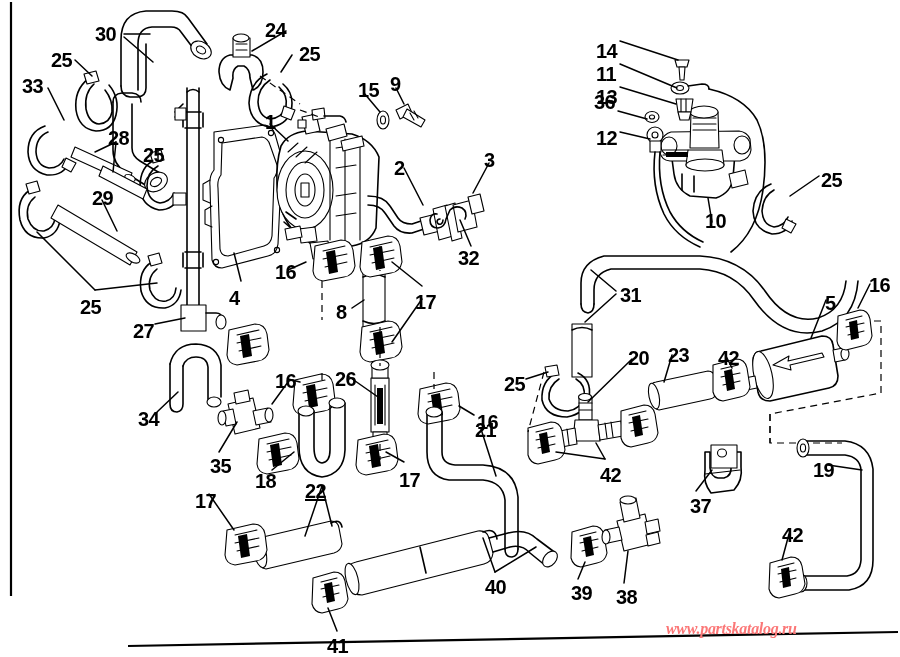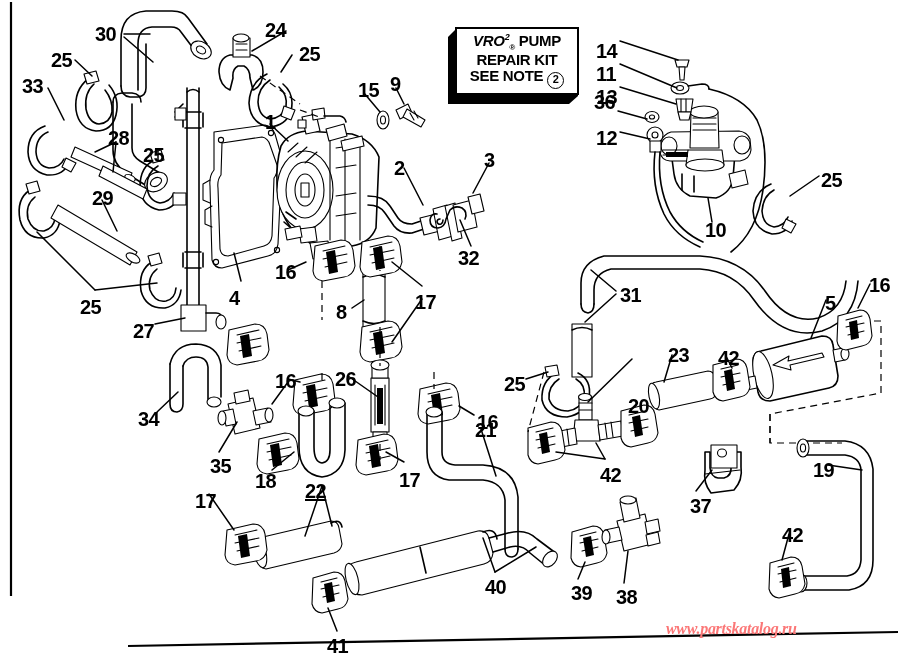--- a/index.html
+++ b/index.html
@@ -581,68 +581,55 @@
     <path class="dash" d="M380,327 L380,366"></path>
     <path class="dash" d="M380,444 L380,460"></path>
     <path class="dash" d="M322,281 L322,320"></path>
     <path class="dash" d="M322,373 L322,380"></path>
     <path class="dash" d="M434,372 L434,389"></path>
     <path class="dash" d="M544,372 L528,432"></path>
   </g>
 
 </svg>
 
-<div class="kitbox">
-  <svg viewBox="0 0 132 78" style="position:absolute;left:0;top:0;width:132px;height:78px;">
-    <path d="M1,10 L10,1 L131,1 L131,69 L122,77 L1,77 Z" fill="#000"></path>
-    <path d="M12,3 L129,3 L129,67 L12,67 Z" fill="#fff"></path>
-  </svg>
-  <div class="kitface">
-    <div class="kitline">
-      <i>VRO</i><span class="sup">2</span><span class="sub">®</span><span> PUMP</span>
-    </div>
-    <div class="kitline">REPAIR KIT</div>
-    <div class="kitline"><span>SEE NOTE </span><span class="circ2">2</span></div>
-  </div>
-</div>
 
 <div id="callout-layer">
       <div class="lbl" style="left: 95px; top: 24px;">30</div>
       <div class="lbl" style="left: 265px; top: 20px;">24</div>
       <div class="lbl" style="left: 51px; top: 50px;">25</div>
       <div class="lbl" style="left: 299px; top: 44px;">25</div>
       <div class="lbl" style="left: 22px; top: 76px;">33</div>
       <div class="lbl" style="left: 358px; top: 80px;">15</div>
       <div class="lbl" style="left: 390px; top: 74px;">9</div>
       <div class="lbl" style="left: 596px; top: 41px;">14</div>
       <div class="lbl" style="left: 596px; top: 64px; text-align: center;">11</div>
       <div class="lbl" style="left: 596px; top: 87px;">13</div>
       <div class="lbl" style="left: 594px; top: 92px;">36</div>
       <div class="lbl" style="left: 596px; top: 128px;">12</div>
       <div class="lbl" style="left: 108px; top: 128px;">28</div>
       <div class="lbl" style="left: 143px; top: 145px;">25</div>
       <div class="lbl" style="left: 265px; top: 112px;">1</div>
       <div class="lbl" style="left: 394px; top: 158px;">2</div>
       <div class="lbl" style="left: 484px; top: 150px;">3</div>
       <div class="lbl" style="left: 92px; top: 188px;">29</div>
-      <div class="lbl" style="left: 705px; top: 220px;">10</div>
+      <div class="lbl" style="left: 705px; top: 211px;">10</div>
       <div class="lbl" style="left: 821px; top: 170px;">25</div>
       <div class="lbl" style="left: 458px; top: 248px;">32</div>
       <div class="lbl" style="left: 275px; top: 262px;">16</div>
       <div class="lbl" style="left: 229px; top: 288px;">4</div>
       <div class="lbl" style="left: 80px; top: 297px;">25</div>
       <div class="lbl" style="left: 133px; top: 321px;">27</div>
       <div class="lbl" style="left: 336px; top: 302px;">8</div>
       <div class="lbl" style="left: 415px; top: 292px;">17</div>
       <div class="lbl" style="left: 620px; top: 285px;">31</div>
       <div class="lbl" style="left: 825px; top: 293px;">5</div>
       <div class="lbl" style="left: 869px; top: 275px;">16</div>
       <div class="lbl" style="left: 718px; top: 348px;">42</div>
       <div class="lbl" style="left: 668px; top: 345px;">23</div>
-      <div class="lbl" style="left: 628px; top: 348px; margin-top: 48px;">20</div>
+      <div class="lbl" style="left: 628px; top: 348px;">20</div>
       <div class="lbl" style="left: 504px; top: 374px;">25</div>
       <div class="lbl" style="left: 813px; top: 460px;">19</div>
       <div class="lbl" style="left: 138px; top: 409px;">34</div>
       <div class="lbl" style="left: 275px; top: 371px;">16</div>
       <div class="lbl" style="left: 335px; top: 369px;">26</div>
       <div class="lbl" style="left: 477px; top: 412px;">16</div>
       <div class="lbl" style="left: 210px; top: 456px;">35</div>
       <div class="lbl" style="left: 255px; top: 471px;">18</div>
       <div class="lbl" style="left: 399px; top: 470px;">17</div>
       <div class="lbl" style="left: 475px; top: 420px;">21</div>

